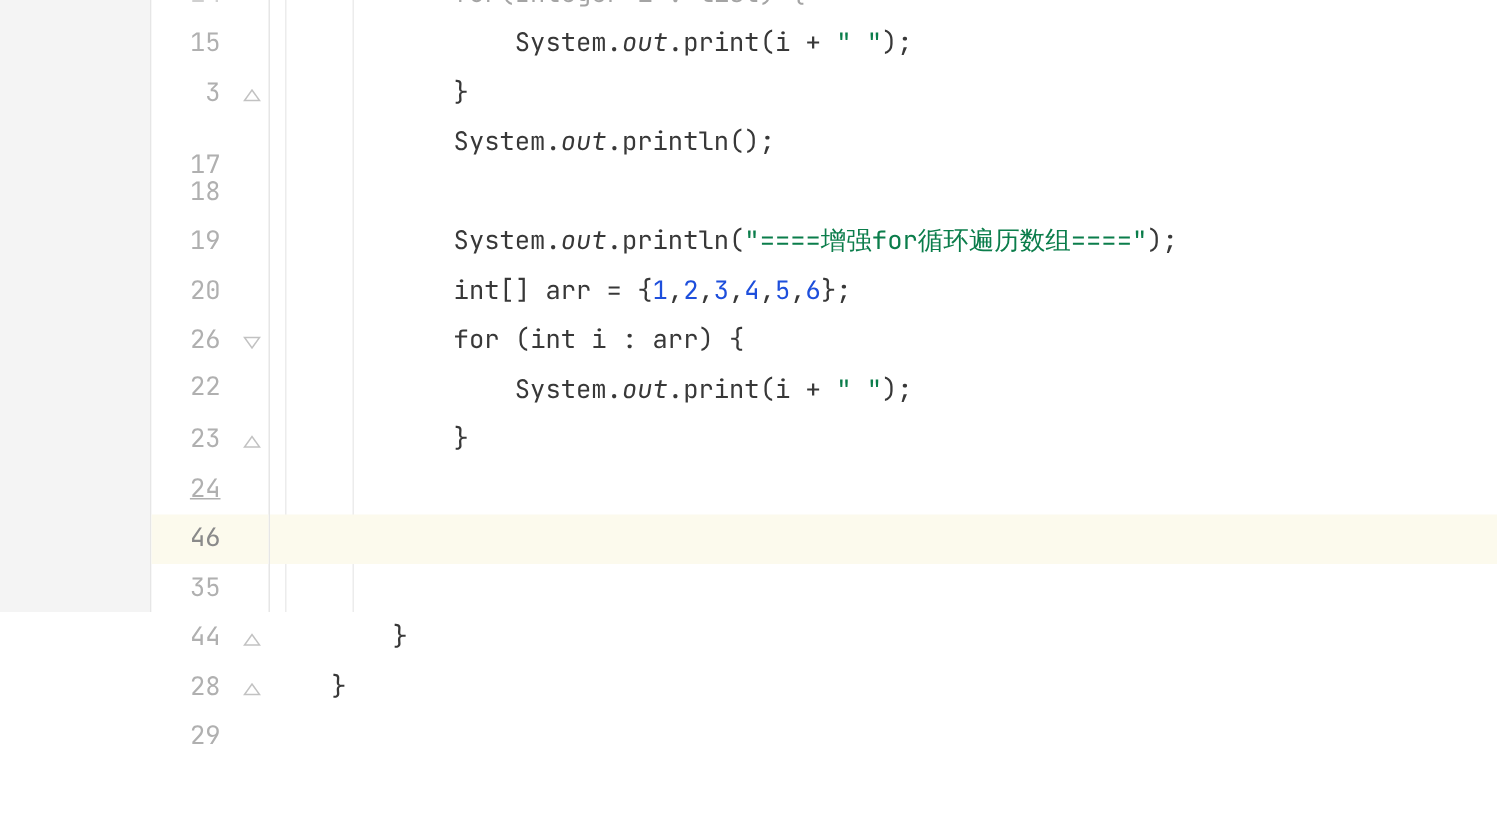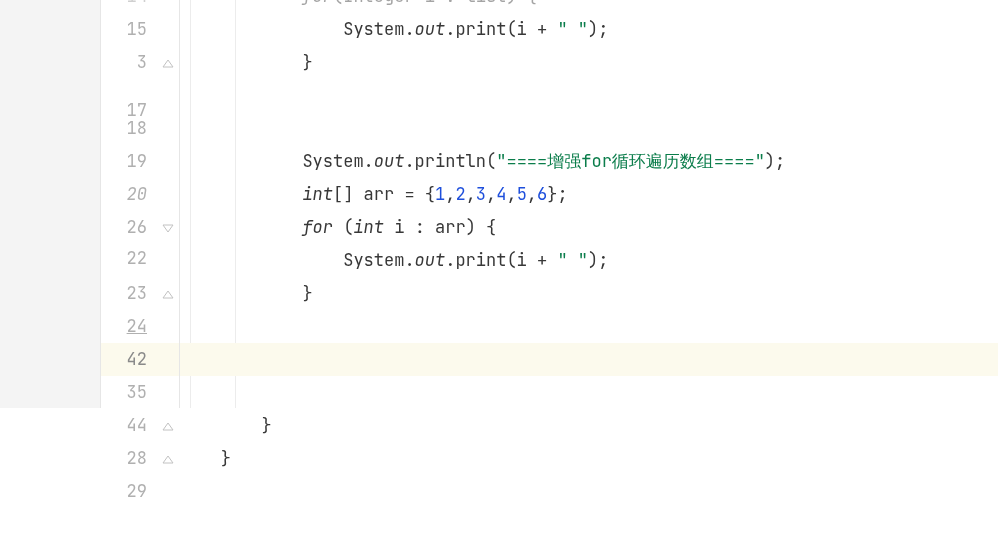--- a/index.html
+++ b/index.html
@@ -14,21 +14,21 @@
     color:#b0b0b0;font-size:17px;height:33px;line-height:33px;user-select:none;}
   .fold-marker{position:absolute;right:4px;width:14px;height:14px;
     transform:translateY(-50%);}
   .fold-marker svg{display:block;}
   .code-area{flex:1;position:relative;}
   .code-line{position:absolute;left:0;right:0;height:33px;line-height:33px;
     white-space:pre;color:#383838;}
   .vguide{position:absolute;top:0;bottom:0;width:1px;background:#ececec;}
   .hl{position:absolute;left:0;right:0;height:33px;background:#fcfaed;}
   .hl-gutter{position:absolute;left:0;width:100%;height:33px;background:#fcfaed;}
-  .tok-kw{color:#383838;font-style:italic;}
+  .tok-kw{color:#383838;}
   .tok-it{font-style:italic;color:#383838;}
   .tok-str{color:#0b7d4b;}
   .tok-num{color:#1e4fdc;}
 </style>
 </head>
 <body>
 
 <div class="editor">
   <div class="left-margin"></div>
   <div class="gutter" id="gutter">
@@ -36,37 +36,37 @@
       <div class="line-num" style="top: 13px;">15</div>
       <div class="line-num" style="top: 46px;">3</div>
       <div class="fold-marker" style="top: 62.5px;">
         <svg width="14" height="14">
           <path d="M2 11 L12 11 L7 4 Z" fill="#fff" stroke="#c2c2c2" stroke-width="1"></path>
         </svg>
       </div>
       <div class="line-num" style="top: 94px;">17</div>
       <div class="line-num" style="top: 112px;">18</div>
       <div class="line-num" style="top: 145px;">19</div>
-      <div class="line-num" style="top: 178px; font-style: italic;">20</div>
+      <div class="line-num" style="top: 178px;">20</div>
       <div class="line-num" style="top: 211px;">26</div>
       <div class="fold-marker" style="top: 227.5px;">
         <svg width="14" height="14">
           <path d="M2 4 L12 4 L7 11 Z" fill="#fff" stroke="#c2c2c2" stroke-width="1"></path>
         </svg>
       </div>
       <div class="line-num" style="top: 242px;">22</div>
       <div class="line-num" style="top: 277px;">23</div>
       <div class="fold-marker" style="top: 293.5px;">
         <svg width="14" height="14">
           <path d="M2 11 L12 11 L7 4 Z" fill="#fff" stroke="#c2c2c2" stroke-width="1"></path>
         </svg>
       </div>
       <div class="line-num" style="top: 310px; text-decoration: underline;">24</div>
       <div class="hl-gutter" style="top: 343px;"></div>
-      <div class="line-num" style="top: 343px; color: rgb(138, 138, 138);">42</div>
+      <div class="line-num" style="top: 343px; color: rgb(138, 138, 138);">46</div>
       <div class="line-num" style="top: 376px;">35</div>
       <div class="line-num" style="top: 409px;">44</div>
       <div class="fold-marker" style="top: 425.5px;">
         <svg width="14" height="14">
           <path d="M2 11 L12 11 L7 4 Z" fill="#fff" stroke="#c2c2c2" stroke-width="1"></path>
         </svg>
       </div>
       <div class="line-num" style="top: 442px;">28</div>
       <div class="fold-marker" style="top: 458.5px;">
         <svg width="14" height="14">
@@ -74,20 +74,21 @@
         </svg>
       </div>
       <div class="line-num" style="top: 475px;">29</div>
     </div>
   <div class="code-area" id="code">
       <div class="vguide" style="left: 10px;"></div>
       <div class="vguide" style="left: 55px;"></div>
       <div class="code-line" style="top: -20px;">            <span class="tok-kw" style="opacity:0.45;">for</span><span class="" style="opacity:0.45;">(Integer i : list) {</span></div>
       <div class="code-line" style="top: 13px;">                <span class="" style="">System.</span><span class="tok-it" style="">out</span><span class="" style="">.print(i + </span><span class="tok-str" style="">" "</span><span class="" style="">);</span></div>
       <div class="code-line" style="top: 46px;">            <span class="" style="">}</span></div>
+      <div class="code-line" style="top: 79px;">            <span class="" style="">System.</span><span class="tok-it" style="">out</span><span class="" style="">.println();</span></div>
       <div class="code-line" style="top: 112px;"></div>
       <div class="code-line" style="top: 145px;">            <span class="" style="">System.</span><span class="tok-it" style="">out</span><span class="" style="">.println(</span><span class="tok-str" style="">"====增强for循环遍历数组===="</span><span class="" style="">);</span></div>
       <div class="code-line" style="top: 178px;">            <span class="tok-kw" style="">int</span><span class="" style="">[] arr = {</span><span class="tok-num" style="">1</span><span class="" style="">,</span><span class="tok-num" style="">2</span><span class="" style="">,</span><span class="tok-num" style="">3</span><span class="" style="">,</span><span class="tok-num" style="">4</span><span class="" style="">,</span><span class="tok-num" style="">5</span><span class="" style="">,</span><span class="tok-num" style="">6</span><span class="" style="">};</span></div>
       <div class="code-line" style="top: 211px;">            <span class="tok-kw" style="">for </span><span class="" style="">(</span><span class="tok-kw" style="">int</span><span class="" style=""> i : arr) {</span></div>
       <div class="code-line" style="top: 244px;">                <span class="" style="">System.</span><span class="tok-it" style="">out</span><span class="" style="">.print(i + </span><span class="tok-str" style="">" "</span><span class="" style="">);</span></div>
       <div class="code-line" style="top: 277px;">            <span class="" style="">}</span></div>
       <div class="code-line" style="top: 310px;"></div>
       <div class="hl" style="top: 343px;"></div>
       <div class="code-line" style="top: 343px;"></div>
       <div class="code-line" style="top: 376px;"></div>

